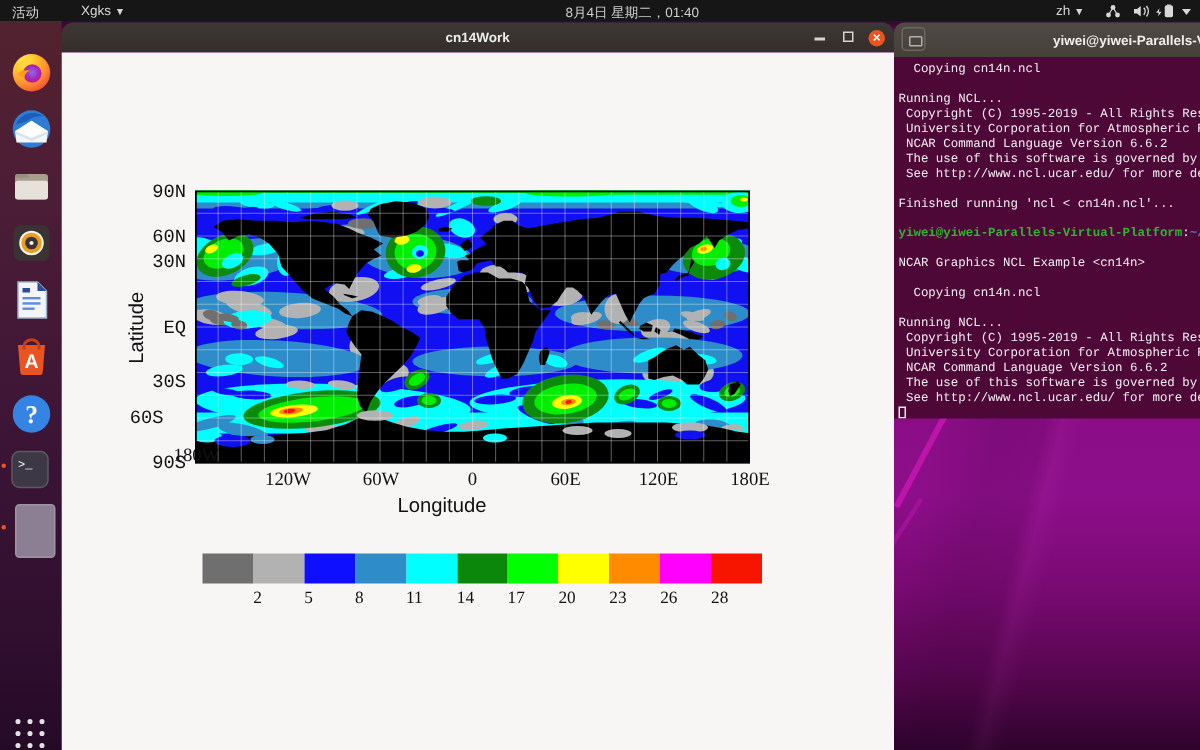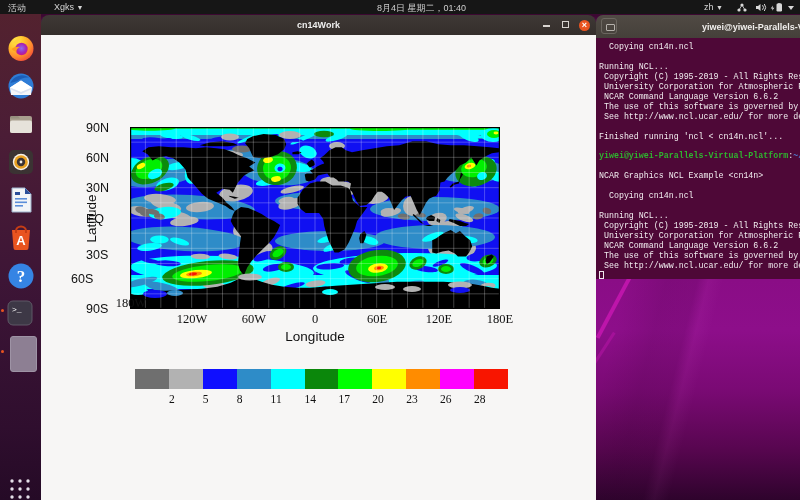--- a/index.html
+++ b/index.html
@@ -15,24 +15,24 @@
 .rdot{position:absolute;left:-6px;width:3px;height:3px;border-radius:50%;background:#e95420}
 #win{position:absolute;left:41px;top:15px;width:555px;height:485px;z-index:10}
 #wtb{position:absolute;left:0;top:0;width:555px;height:20px;background:linear-gradient(#3e3835,#342e2b);
  border-radius:8px 8px 0 0;color:#eee;font-weight:bold;font-size:9px;text-align:center;line-height:20px}
 #wtb i{position:absolute;display:block}
 #wbody{position:absolute;left:0;top:20px;width:555px;height:465px;background:#f7f6f5}
 
 
 #plot{position:absolute;left:0;top:0;width:800px;height:500px;z-index:15}
 #ptitle{position:absolute;left:134px;top:89px;width:370px;text-align:center;font-size:20.3px;color:#111}
-.ylab{position:absolute;width:38px;font-family:Liberation Sans, sans-serif;font-size:12.5px;color:#111}
+.ylab{position:absolute;width:38px;text-align:right;font-family:Liberation Mono, monospace;font-size:12.5px;color:#111}
 .xlab{position:absolute;width:50px;text-align:center;font-family:"Liberation Serif",serif;font-size:12.5px;color:#111}
 #latlab{position:absolute;left:61px;top:211px;width:60px;font-size:13.5px;color:#111;transform:rotate(-90deg);text-align:center}
-#lonlab{position:absolute;left:265px;top:329px;width:100px;text-align:center;font-size:13.5px;color:#111}
+#lonlab{position:absolute;left:265px;top:329px;width:100px;font-size:13.5px;color:#111}
 #cbar{position:absolute;left:135px;top:369px;width:373px;height:20px;display:flex}
 #cbar div{flex:1}
 #cbl{position:absolute;left:131px;top:393px;width:380px;height:14px;font-family:"Liberation Serif",serif;font-size:11.5px;color:#111}
 #cbl span{position:absolute;width:0;display:inline-block;white-space:nowrap;transform:translateX(-50%)}
 #term{position:absolute;left:596px;top:15px;width:204px;height:264px;z-index:10}
 #ttb{position:absolute;left:0;top:0;width:204px;height:23px;background:linear-gradient(#504a44,#45403a);border-radius:7px 0 0 0;
  color:#f0eeec;font-weight:bold;font-size:9px}
 #tbody{position:absolute;left:0;top:23px;width:204px;height:241px;background:#4e0837;color:#f2eef0;
  font-family:"Liberation Mono",monospace;font-size:8.3px;line-height:9.96px;white-space:pre;overflow:hidden}
 #tbody .cur{display:inline-block;width:4.5px;height:8.5px;border:1px solid #efe9ec;vertical-align:-1px}
@@ -340,21 +340,21 @@
       <ellipse cx="25" cy="167" rx="12" ry="4" fill="#1010f2"></ellipse>
       <ellipse cx="45" cy="166" rx="8" ry="3" fill="#2E8CC8"></ellipse>
       <ellipse cx="200" cy="165" rx="8" ry="3" fill="#00ffff"></ellipse>
       <ellipse cx="330" cy="163" rx="10" ry="3" fill="#1010f2"></ellipse>
       <ellipse cx="282" cy="162" rx="9" ry="3" fill="#b2b2b2"></ellipse>
       <path d="M15.42 0 V182 M30.83 0 V182 M46.25 0 V182 M61.67 0 V182 M77.08 0 V182 M92.50 0 V182 M107.92 0 V182 M123.33 0 V182 M138.75 0 V182 M154.17 0 V182 M169.58 0 V182 M185.00 0 V182 M200.42 0 V182 M215.83 0 V182 M231.25 0 V182 M246.67 0 V182 M262.08 0 V182 M277.50 0 V182 M292.92 0 V182 M308.33 0 V182 M323.75 0 V182 M339.17 0 V182 M354.58 0 V182 M0 15.17 H370 M0 30.33 H370 M0 45.50 H370 M0 60.67 H370 M0 75.83 H370 M0 91.00 H370 M0 106.17 H370 M0 121.33 H370 M0 136.50 H370 M0 151.67 H370 M0 166.83 H370" stroke="rgba(255,255,255,0.5)" stroke-width="0.5" fill="none"></path>
       <rect x="0.5" y="0.5" width="369" height="181" fill="none" stroke="#000" stroke-width="1.4"></rect>
     </svg>
 <div class="ylab" style="left:86px;top:121px">90N</div>
 <div class="ylab" style="left:86px;top:151px">60N</div>
-<div class="ylab" style="left:86px;top:181px">30N</div>
+<div class="ylab" style="left:86px;top:168px">30N</div>
 <div class="ylab" style="left:86px;top:212px">EQ</div>
 <div class="ylab" style="left:86px;top:248px">30S</div>
 <div class="ylab" style="left:71px;top:272px">60S</div>
 <div class="ylab" style="left:86px;top:302px">90S</div>
 <div id="latlab">Latitude</div>
 <div class="xlab" style="left:106px;top:296px">180W</div>
 <div class="xlab" style="left:167px;top:312px">120W</div>
 <div class="xlab" style="left:229px;top:312px">60W</div>
 <div class="xlab" style="left:290px;top:312px">0</div>
 <div class="xlab" style="left:352px;top:312px">60E</div>

